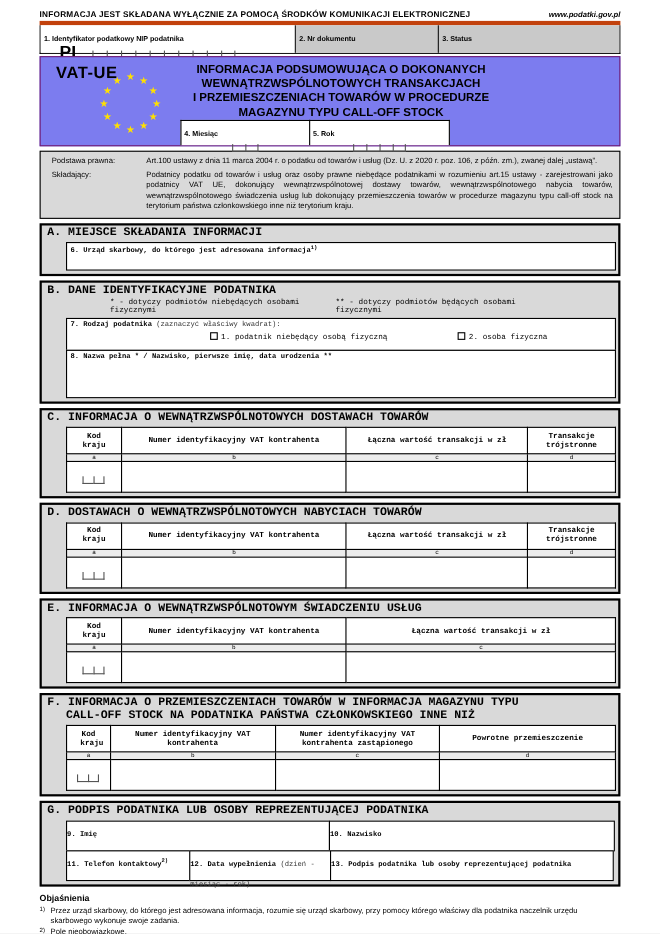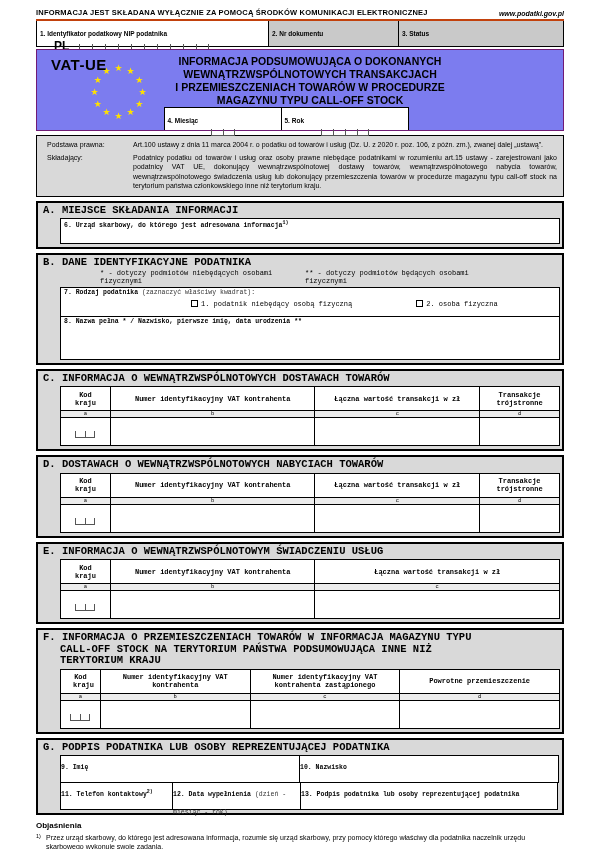--- a/index.html
+++ b/index.html
@@ -3,34 +3,34 @@
 <meta charset="utf-8">
 <style>
   * { margin:0; padding:0; box-sizing:border-box; }
   body { background:#888; display:flex; justify-content:center; }
   .page {
     width:600px; height:849px; background:#fff; overflow:hidden; position:relative;
     font-family:"Liberation Sans", sans-serif; color:#000; padding:8px 36px 0;
   }
   
   .notice-row { display:flex; justify-content:space-between; align-items:flex-end;
-    border-bottom:2px solid #c2410c; padding-bottom:2px; }
+    border-bottom:4px solid #c2410c; padding-bottom:2px; }
   .notice { font-size:7.5px; font-weight:bold; letter-spacing:.2px; }
   .website { font-size:7px; font-weight:bold; font-style:italic; }
   
   .idrow { display:flex; border:1px solid #000; border-top:none; height:26px; }
   .idcell { border-right:1px solid #000; padding:1px 3px; }
   .idcell:last-child { border-right:none; }
   .idcell.gray { background:var(--cell-gray,#c9c9c9); }
   .flabel { font-size:6.5px; font-weight:bold; }
   .nip-cell { width:232px; background:#fff; }
   .doc-cell { width:130px; }
   .status-cell { flex:1; }
   .nip-line { display:flex; align-items:flex-end; margin-top:1px; }
-  .pl { font-size:12px; font-weight:bold; margin:0 10px 0 14px; line-height:11px; }
+  .pl { font-size:16px; font-weight:bold; margin:0 10px 0 14px; line-height:11px; }
   .comb { display:inline-flex; }
   .comb i { display:block; width:12px; height:7px; border-left:1px solid #555; border-bottom:1px solid #555; }
   .comb i:last-child { border-right:1px solid #555; }
   .comb.big i { width:13px; height:8px; }
   
   .banner { position:relative; border:1px solid #701a75; background:var(--banner-bg,#7c7cef); height:82px; margin-top:2px; }
   .form-code { position:absolute; left:14px; top:6px; font-size:15px; font-weight:bold; letter-spacing:.5px; }
   .eu-stars { position:absolute; left:52px; top:12px; width:60px; height:60px; }
   .eu-stars .star { position:absolute; color:var(--star,#ffe000); font-size:9px; line-height:9px; }
   .banner-title { position:absolute; left:110px; right:90px; top:5px; text-align:center;
@@ -303,22 +303,21 @@
           <td></td>
         </tr>
       </tbody>
         </table>
     </div>
   </div>
 
   <div class="section">
     <div class="sec-title">
       <div>F. INFORMACJA O PRZEMIESZCZENIACH TOWARÓW W INFORMACJA MAGAZYNU TYPU</div>
-      <div class="cont">CALL-OFF STOCK NA TERYTORIUM PAŃSTWA PODSUMOWUJĄCA INNE NIŻ</div>
-      <div class="cont">TERYTORIUM KRAJU</div>
+      <div class="cont">CALL-OFF STOCK NA PODATNIKA PAŃSTWA CZŁONKOWSKIEGO INNE NIŻ</div>
     </div>
     <div class="sec-body">
       <table class="grid">
         <colgroup>
             <col style="width:8%">
             <col style="width:30%">
             <col style="width:30%">
             <col style="width:32%">
           </colgroup>
         <tbody>

